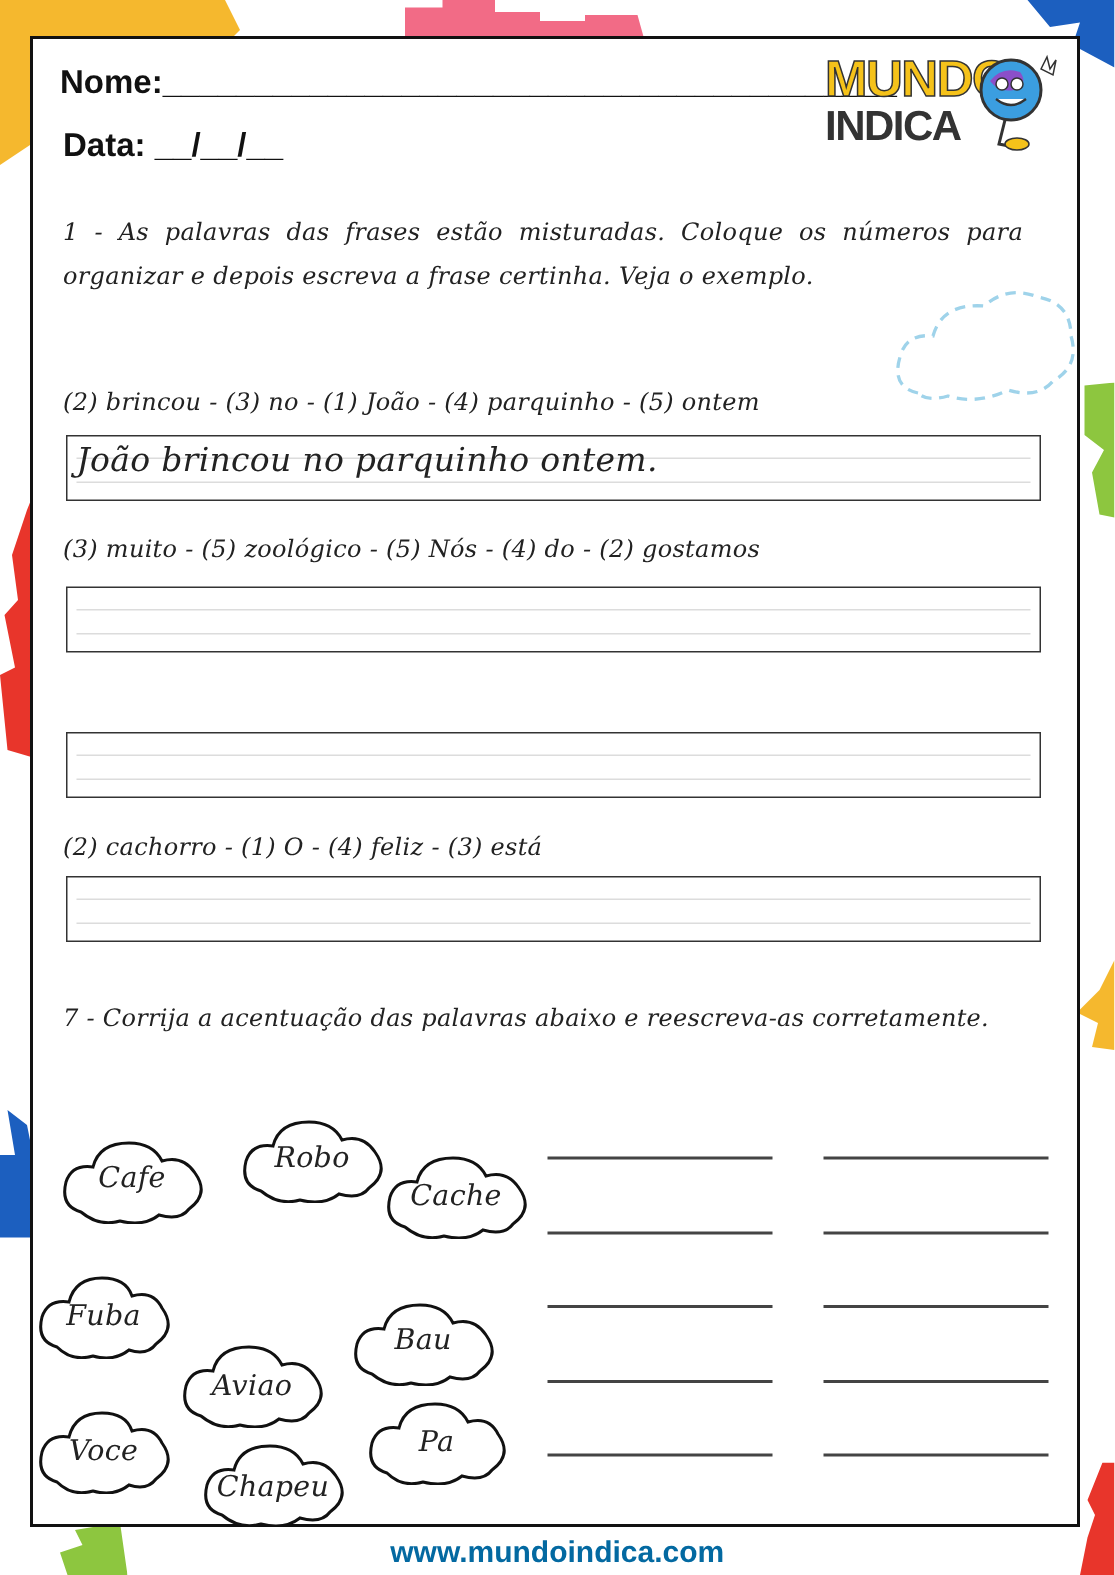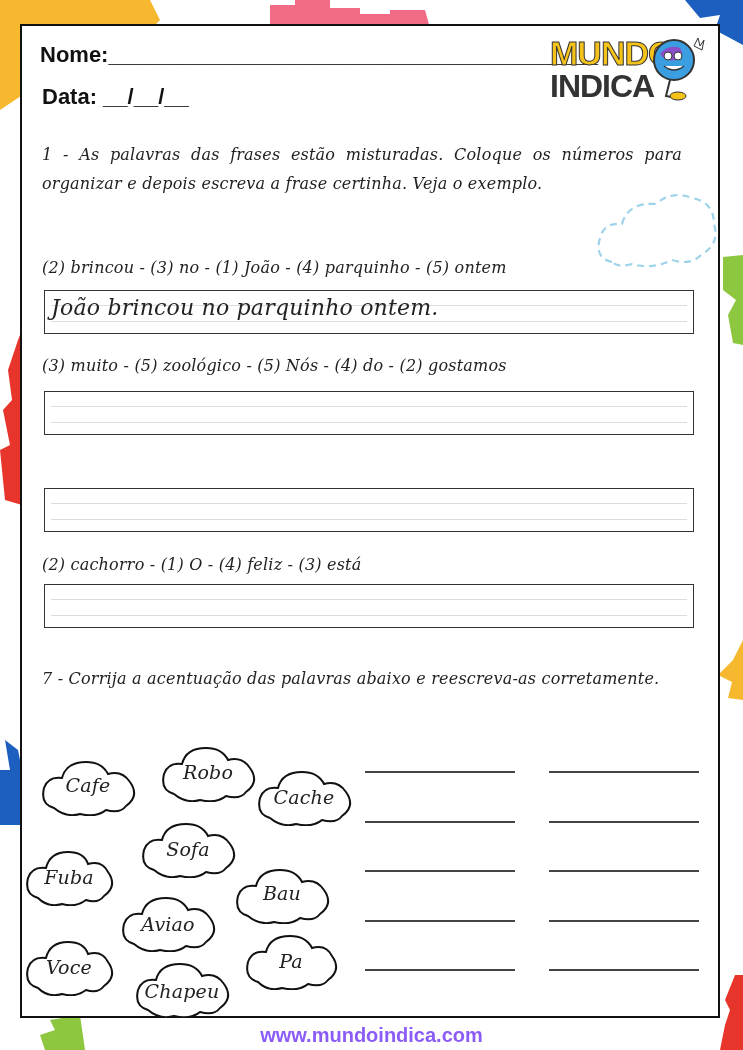--- a/index.html
+++ b/index.html
@@ -11,21 +11,21 @@
   .script{font-family:"DejaVu Serif",serif;font-style:italic;color:#222;font-size:16px;letter-spacing:0.2px;}
   .instr{position:absolute;left:20px;width:640px;line-height:29px;text-align:justify;}
   .prompt{position:absolute;left:20px;width:660px;white-space:nowrap;}
   .answer-box{position:absolute;left:22px;width:650px;height:44px;border:1.5px solid #333;box-sizing:border-box;background:#fff;}
   .answer-box .guide{position:absolute;left:6px;right:6px;height:1px;background:#dcdcdc;}
   .answer-box .txt{position:absolute;left:6px;top:4px;font-size:22px;}
   .cloud{position:absolute;}
   .cloud svg{position:absolute;left:0;top:0;}
   .cloud span{position:absolute;left:0;right:0;text-align:center;font-size:19px;}
   .wline{position:absolute;height:2px;background:#444;width:150px;}
-  .footer{position:absolute;left:0;right:0;top:1024px;text-align:center;font-family:"Liberation Sans",sans-serif;font-weight:bold;font-size:20px;color:#8b5cf6;z-index:2;}
+  .footer{position:absolute;left:0;right:0;top:1024px;text-align:center;font-family:"Liberation Sans",sans-serif;font-weight:bold;font-size:20px;color:#0369a1;z-index:2;}
 </style>
 </head>
 <body>
 
 <svg class="deco" style="left:0;top:0" width="170" height="120">
     <polygon points="0,0 150,0 160,20 140,40 110,40 60,60 30,90 0,110" fill="#f5b82e"></polygon>
   </svg>
 <svg class="deco" style="left:270;top:0;left:270px" width="200" height="30">
     <polygon points="0,5 25,5 25,0 60,0 60,8 90,8 90,14 120,14 120,10 155,10 160,28 0,28" fill="#f26b86"></polygon>
   </svg>
@@ -50,21 +50,21 @@
 <svg class="deco" style="left:25px;top:1015px" width="60" height="35">
     <polygon points="25,5 55,0 60,35 20,35 15,20 30,15" fill="#8dc63f"></polygon>
   </svg>
 
 <div class="sheet">
   <div class="hdr" style="left:18px;top:16px;">Nome:________________________________________</div>
   <div class="hdr" style="left:20px;top:58px;">Data: __/__/__</div>
 
   <div class="logo">
     <div style="position:absolute;left:0;top:0;font-family:'Liberation Sans',sans-serif;font-weight:bold;font-size:34px;color:#f5c21a;letter-spacing:-1px;-webkit-text-stroke:1px #333;">MUNDO</div>
-    <div style="position:absolute;left:0;top:34px;font-family:'Liberation Sans',sans-serif;font-weight:bold;font-size:32px;color:#333;letter-spacing:-1px;">INDICA</div>
+    <div style="position:absolute;left:0;top:34px;font-family:'Liberation Sans',sans-serif;font-weight:bold;font-size:28px;color:#333;letter-spacing:-1px;">INDICA</div>
     <svg style="position:absolute;left:100px;top:2px" width="58" height="66">
       <circle cx="24" cy="24" r="20" fill="#3b9ee0" stroke="#333" stroke-width="2"></circle>
       <path d="M10,18 q8,-10 20,-6 q6,8 -4,12 q-10,2 -16,-6z" fill="#8b4fc9"></path>
       <circle cx="18" cy="20" r="4" fill="#fff" stroke="#333"></circle>
         <circle cx="28" cy="20" r="4" fill="#fff" stroke="#333"></circle>
       <path d="M14,30 q10,8 20,0" fill="#fff" stroke="#333" stroke-width="1.5"></path>
       <path d="M44,10 l4,-8 l2,8 l4,-6 l-2,10z" fill="#fff" stroke="#333"></path>
       <path d="M20,44 l-4,16 l10,2" fill="none" stroke="#333" stroke-width="2"></path>
       <ellipse cx="28" cy="60" rx="8" ry="4" fill="#f5c21a" stroke="#333"></ellipse>
     </svg>
@@ -113,26 +113,20 @@
         <path d="M14,48 q-14,-4 -10,-20 q4,-12 18,-10 q4,-16 24,-16 q16,0 22,12 q14,-4 22,8 q10,14 -4,24 q-6,8 -20,4 q-10,8 -26,4 q-14,4 -26,-6z" fill="#fff" stroke="#111" stroke-width="2"></path>
       </svg>
     <span class="script" style="top:15px">Robo</span>
   </div>
   <div class="cloud" style="left:234px;top:744px;width:96px;height:56px;">
     <svg width="96" height="56">
         <path d="M14,48 q-14,-4 -10,-20 q4,-12 18,-10 q4,-16 24,-16 q16,0 22,12 q14,-4 22,8 q10,14 -4,24 q-6,8 -20,4 q-10,8 -26,4 q-14,4 -26,-6z" fill="#fff" stroke="#111" stroke-width="2"></path>
       </svg>
     <span class="script" style="top:16px">Cache</span>
   </div>
-  <div class="cloud" style="left:118px;top:796px;width:96px;height:56px;">
-    <svg width="96" height="56">
-        <path d="M14,48 q-14,-4 -10,-20 q4,-12 18,-10 q4,-16 24,-16 q16,0 22,12 q14,-4 22,8 q10,14 -4,24 q-6,8 -20,4 q-10,8 -26,4 q-14,4 -26,-6z" fill="#fff" stroke="#111" stroke-width="2"></path>
-      </svg>
-    <span class="script" style="top:16px">Sofa</span>
-  </div>
   <div class="cloud" style="left:2px;top:822px;width:90px;height:58px;">
     <svg width="90" height="58">
         <path d="M14,50 q-14,-4 -10,-20 q4,-12 18,-10 q4,-16 22,-16 q16,0 20,12 q14,-4 20,8 q10,14 -4,24 q-6,8 -18,4 q-10,8 -24,4 q-14,4 -24,-6z" fill="#fff" stroke="#111" stroke-width="2"></path>
       </svg>
     <span class="script" style="top:18px">Fuba</span>
   </div>
   <div class="cloud" style="left:212px;top:840px;width:96px;height:58px;">
     <svg width="96" height="58">
         <path d="M14,50 q-14,-4 -10,-20 q4,-12 18,-10 q4,-16 24,-16 q16,0 22,12 q14,-4 22,8 q10,14 -4,24 q-6,8 -20,4 q-10,8 -26,4 q-14,4 -26,-6z" fill="#fff" stroke="#111" stroke-width="2"></path>
       </svg>

